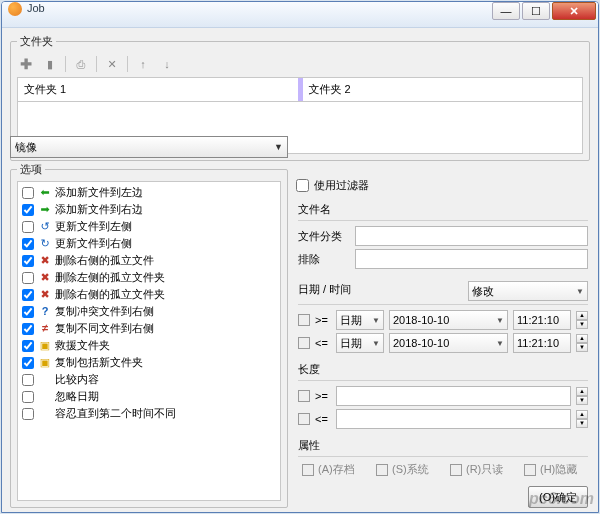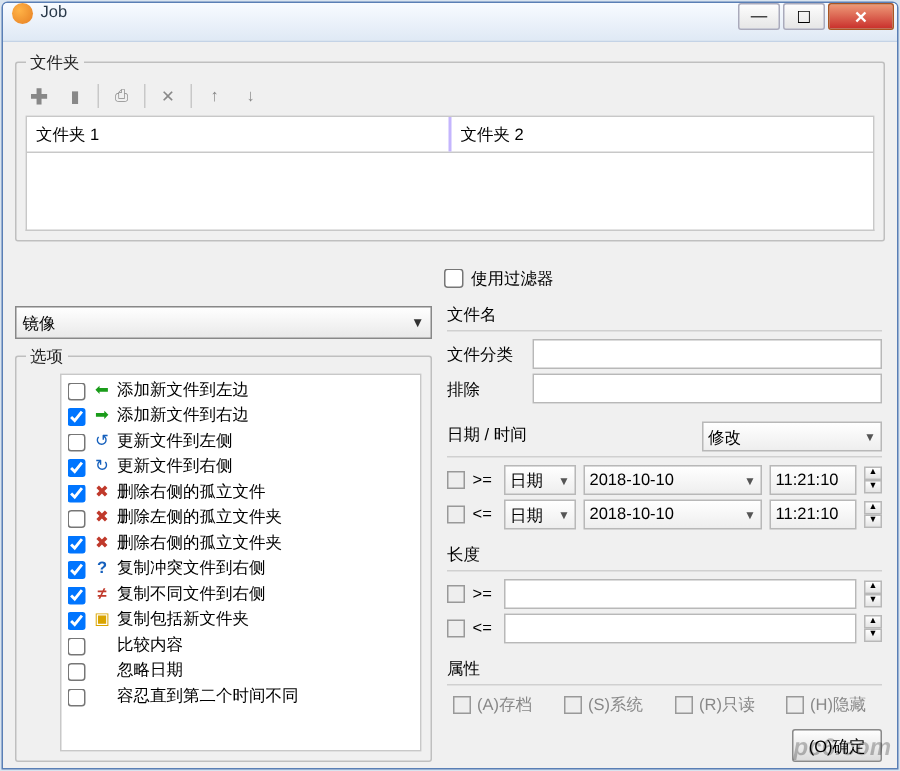--- a/index.html
+++ b/index.html
@@ -16,32 +16,32 @@
 
 fieldset { border: 1px solid #bfbfbf; border-radius: 2px; padding: 4px 6px 6px; background: #f0f0f0; }
 fieldset > legend { padding: 0 3px; color: #222; }
 
 .toolbar { display: flex; align-items: center; gap: 6px; padding: 2px 0 4px; }
 .toolbar .tbtn { width: 18px; height: 18px; display: flex; align-items: center; justify-content: center; color: #888; }
 .toolbar .sep { width: 1px; height: 16px; background: #c8c8c8; }
 .plus-icon { color: #2a9d2a; font-weight: bold; font-size: 14px; }
 
 .folder-head { display: flex; border: 1px solid #c8c8c8; background: #fff; }
-.folder-col { flex: 1; padding: 4px 6px; border-right: 2px solid #c4b5fd; }
+.folder-col { flex: 1; padding: 4px 6px; border-right: 5px solid #c4b5fd; }
 .folder-col:last-child { border-right: none; }
 .folder-body { height: 52px; background: #fff; border: 1px solid #c8c8c8; border-top: none; }
 
 .dropdown { width: 100%; height: 22px; border: 1px solid #888; background: linear-gradient(#fff,#e9e9e9); padding: 0 4px; display: flex; align-items: center; justify-content: space-between; }
 .dropdown .arrow { font-size: 9px; color: #333; }
 
 .lower { display: flex; gap: 8px; flex: 1; min-height: 0; align-items: flex-end; }
 .left-pane { width: 278px; display: flex; flex-direction: column; gap: 4px; }
 .right-pane { flex: 1; display: flex; flex-direction: column; gap: 6px; }
 
-.options-list { background: #fff; border: 1px solid #c8c8c8; height: 252px; overflow-y: auto; padding: 2px 0; margin-left: 23px; }
+.options-list { background: #fff; border: 1px solid #c8c8c8; height: 320px; overflow-y: auto; padding: 2px 0; }
 .opt-row { display: flex; align-items: center; gap: 3px; padding: 1px 4px; line-height: 15px; }
 .opt-row input[type=checkbox] { width: 12px; height: 12px; margin-right: 1px; }
 .opt-ico { width: 14px; height: 14px; display: inline-flex; align-items: center; justify-content: center; font-size: 11px; }
 
 .grp { border: none; padding: 0 2px; }
 .grp .hdr { font-weight: normal; margin-bottom: 3px; }
 .hr { height: 1px; background: #d0d0d0; margin: 2px 0 5px; }
 .formrow { display: flex; align-items: center; gap: 5px; margin: 3px 0; }
 .formrow .lbl { width: 52px; text-align: left; }
 input.txt, .sel { height: 20px; border: 1px solid #b8b8b8; background: #fff; padding: 0 3px; }
@@ -147,20 +147,25 @@
               </div>
               <div class="opt-row">
                 <input type="checkbox" checked="" style="">
                 <span class="opt-ico ic-q"></span>
                 <span>复制冲突文件到右侧</span>
               </div>
               <div class="opt-row">
                 <input type="checkbox" checked="" style="">
                 <span class="opt-ico ic-neq"></span>
                 <span>复制不同文件到右侧</span>
+              </div>
+              <div class="opt-row">
+                <input type="checkbox" checked="" style="">
+                <span class="opt-ico ic-fld"></span>
+                <span>救援文件夹</span>
               </div>
               <div class="opt-row">
                 <input type="checkbox" checked="" style="">
                 <span class="opt-ico ic-fldn"></span>
                 <span>复制包括新文件夹</span>
               </div>
               <div class="opt-row">
                 <input type="checkbox" style="">
                 <span class="opt-ico "></span>
                 <span>比较内容</span>

